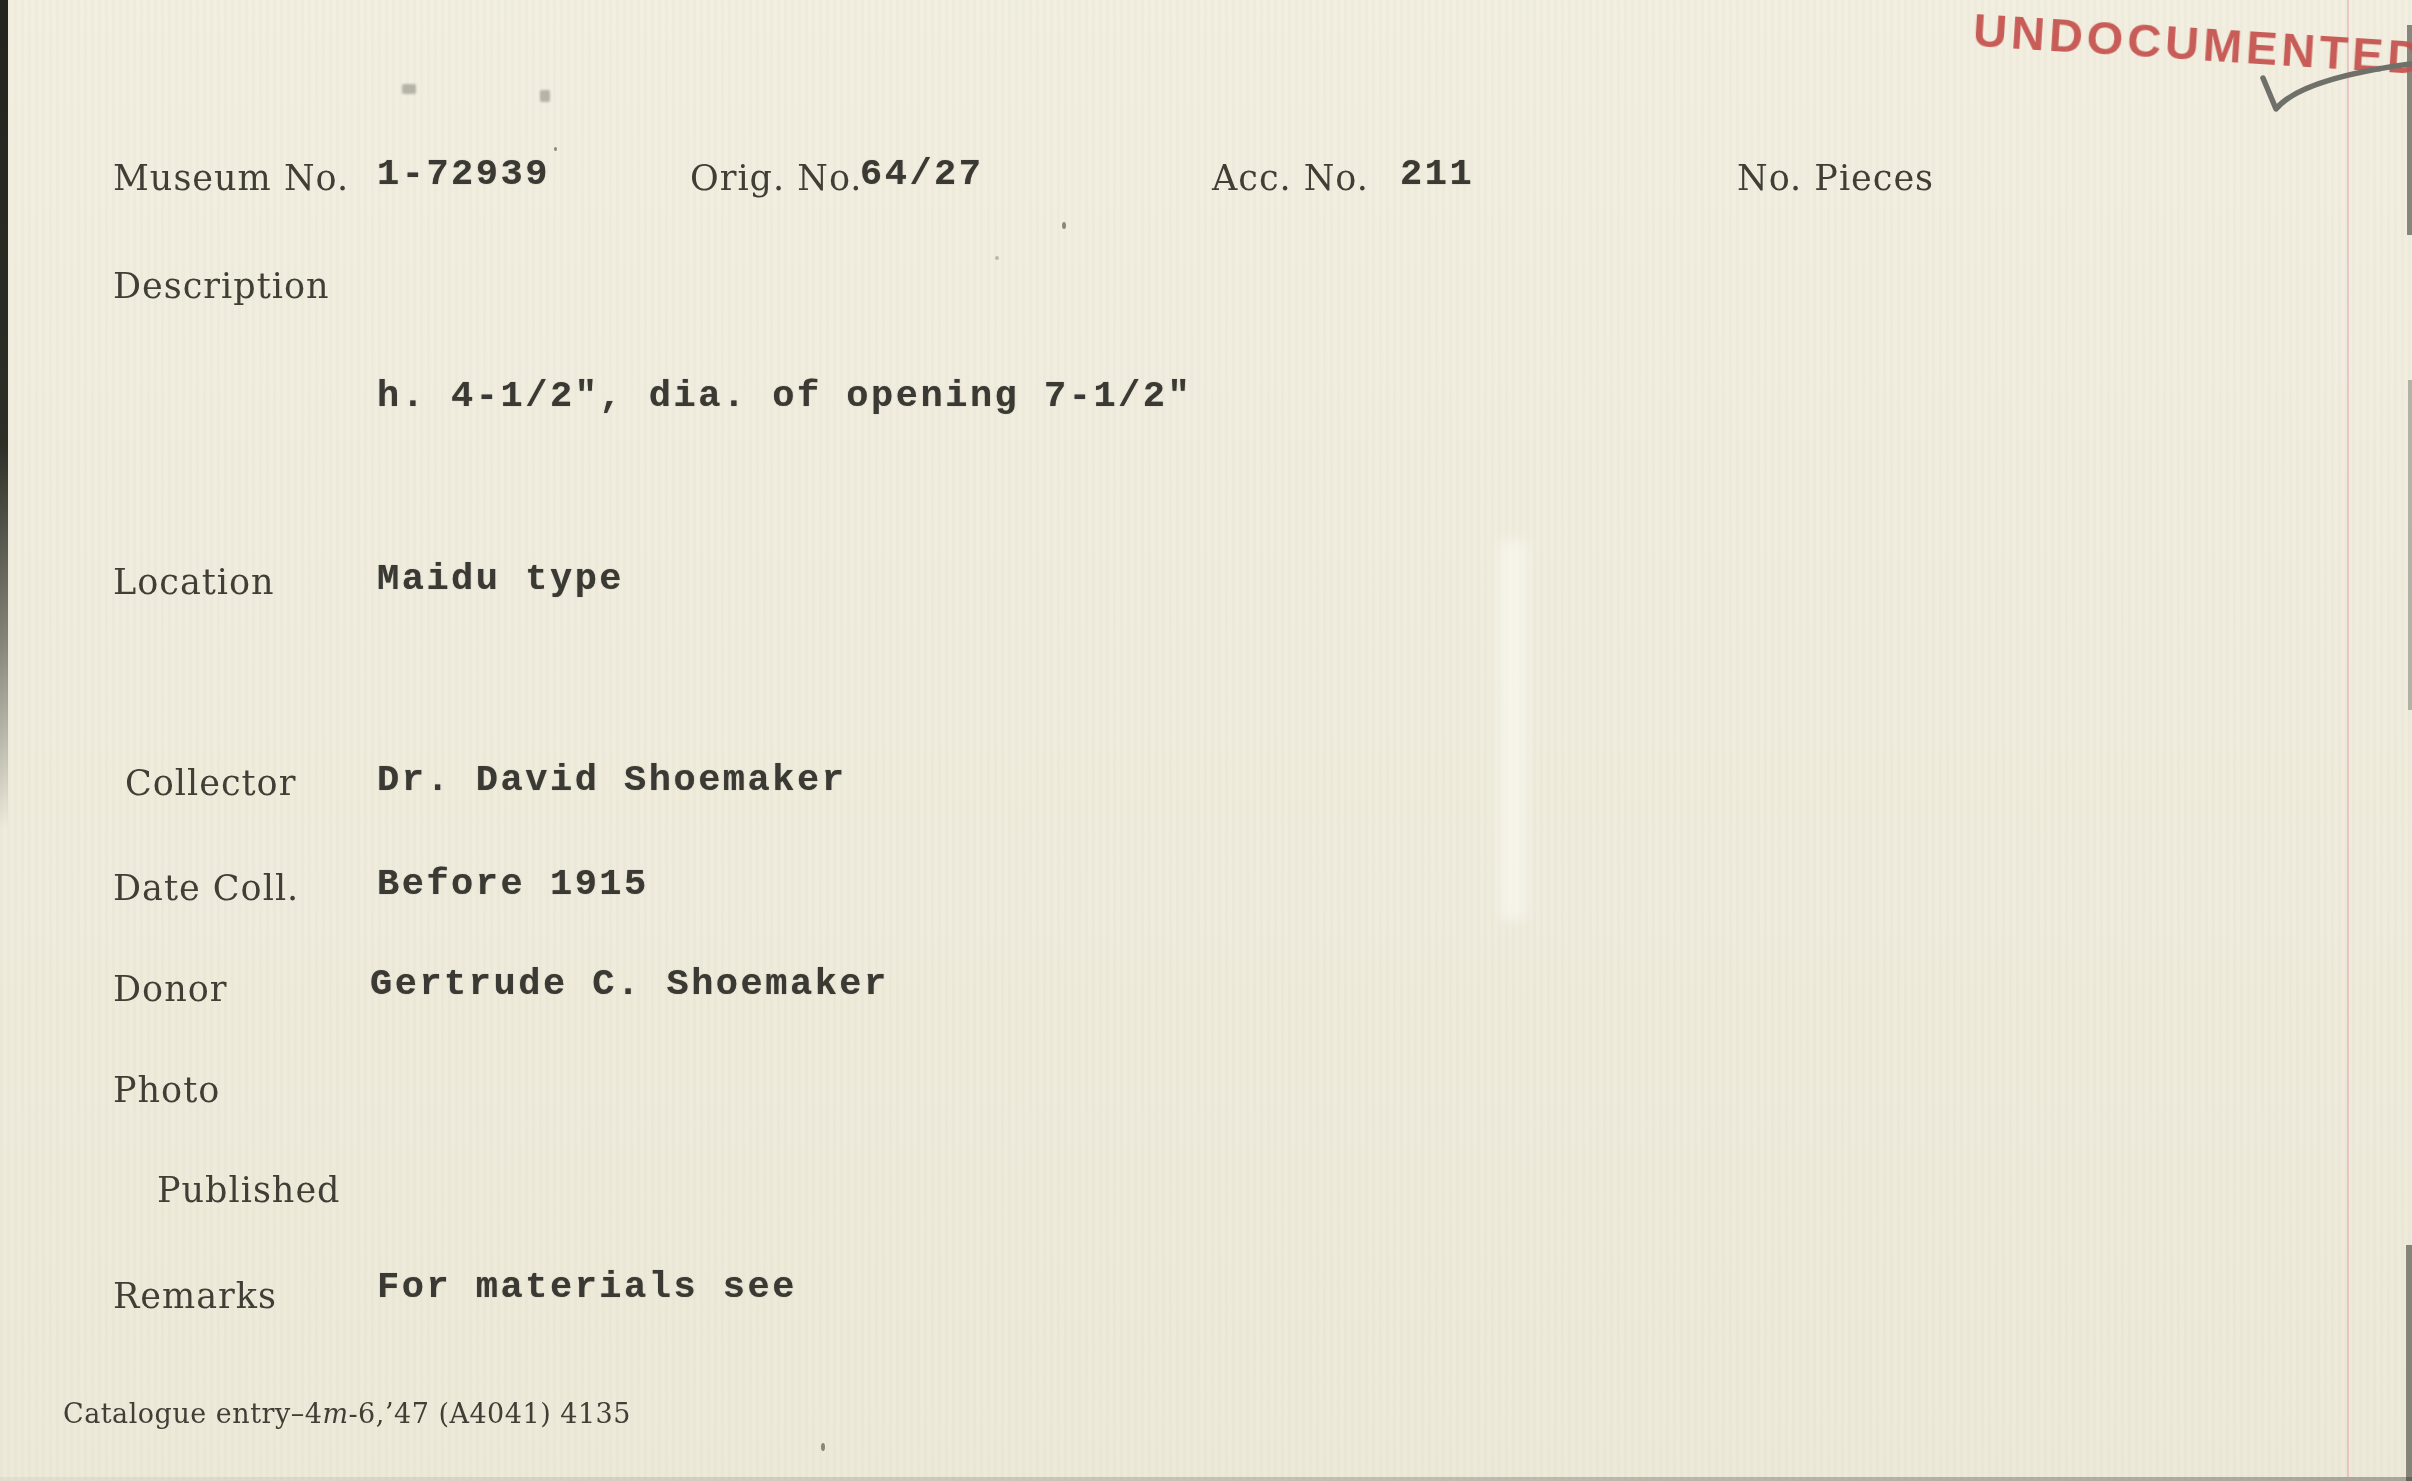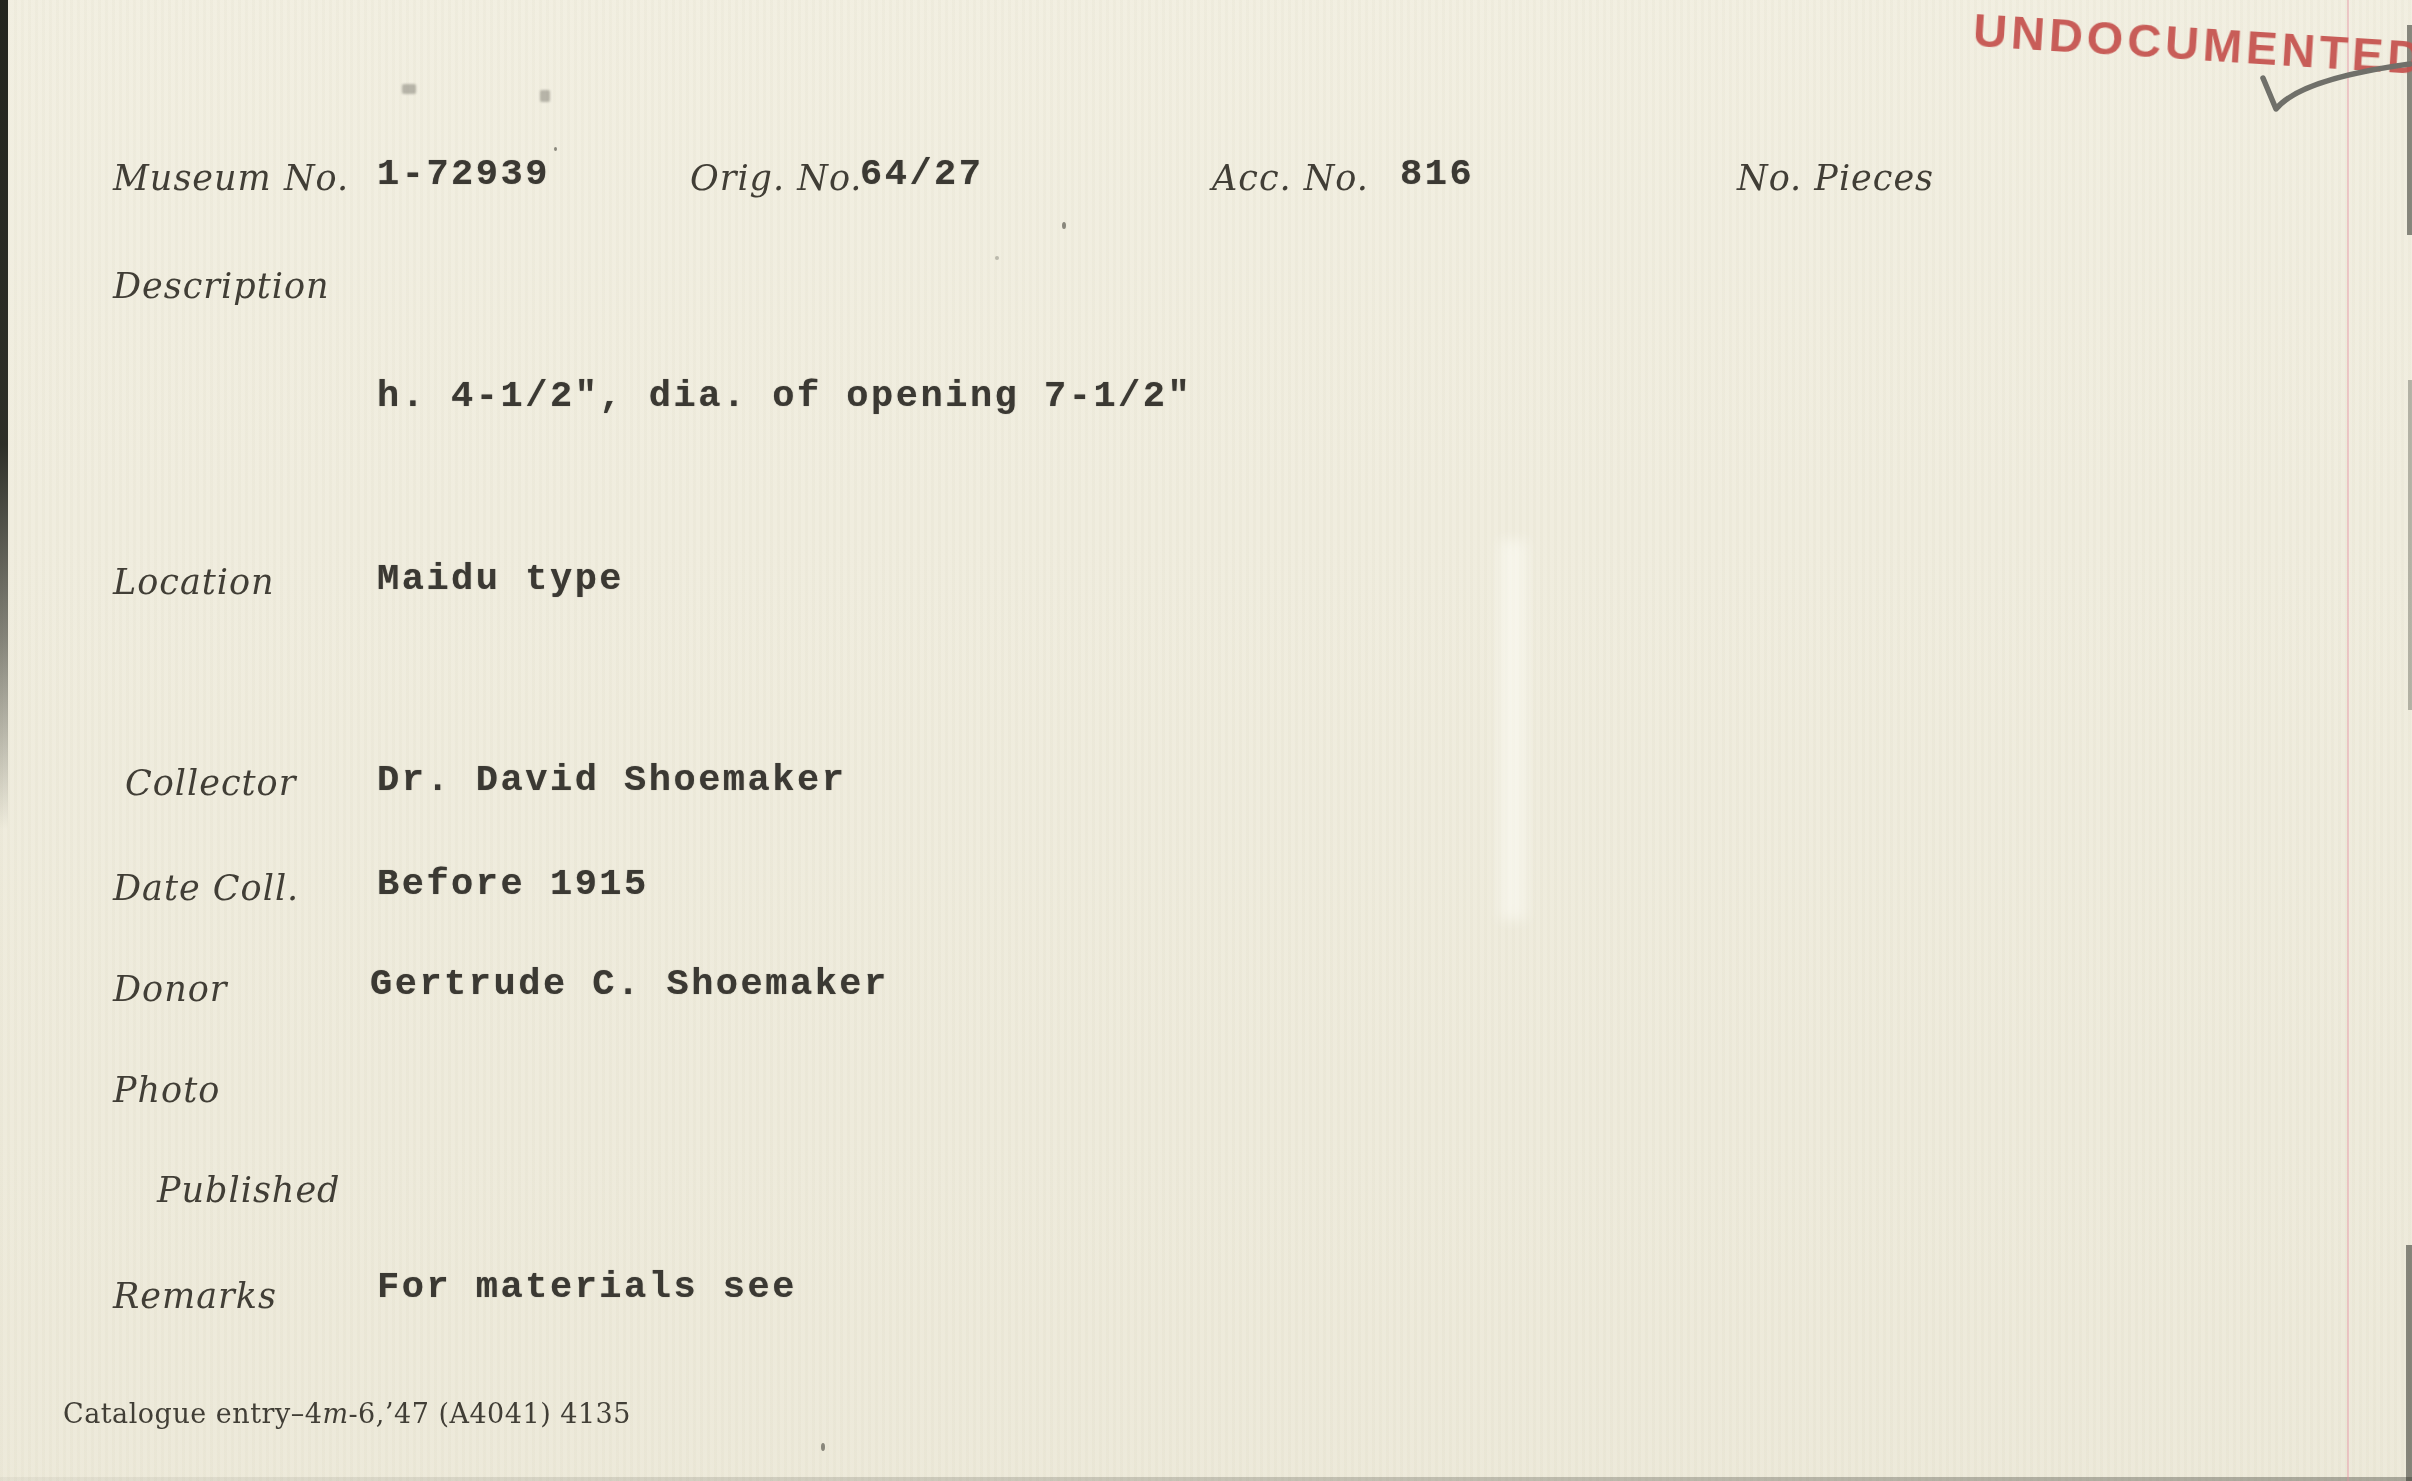--- a/index.html
+++ b/index.html
@@ -16,21 +16,20 @@
       repeating-linear-gradient(90deg, rgba(120,112,85,0.028) 0 3px, rgba(255,255,255,0.02) 3px 7px),
       linear-gradient(180deg, rgba(255,255,255,0.05), rgba(160,150,110,0.05));
   }
   .label {
     position: absolute;
     font-family: "DejaVu Serif", serif;
     font-size: 35px;
     letter-spacing: 1px;
     color: var(--label-ink, #413e36);
     white-space: nowrap;
-    font-style: italic;
   }
   .typed {
     position: absolute;
     font-family: "Liberation Mono", "DejaVu Sans Mono", monospace;
     font-weight: 700;
     font-size: 37px;
     letter-spacing: 2.5px;
     color: var(--ink, #3b3933);
     text-shadow: 0 0 1px rgba(59,57,51,0.55);
     white-space: nowrap;
@@ -109,21 +108,21 @@
     <path d="M 15 36 L 28 67 C 46 45 95 31 162 22" fill="none" stroke="#70706a" stroke-width="5.5" stroke-linecap="round" stroke-linejoin="round"></path>
   </svg>
 
   <div class="label" style="left:113px; top:158px;">Museum No.</div>
   <div class="typed" style="left:377px; top:153px;">1-72939</div>
 
   <div class="label" style="left:690px; top:158px;">Orig. No.</div>
   <div class="typed" style="left:860px; top:153px;">64/27</div>
 
   <div class="label" style="left:1212px; top:158px;">Acc. No.</div>
-  <div class="typed" style="left:1400px; top:153px;">816</div>
+  <div class="typed" style="left:1400px; top:153px;">211</div>
 
   <div class="label" style="left:1737px; top:158px;">No. Pieces</div>
   <div class="typed" style="left:1990px; top:153px;"></div>
 
   <div class="label" style="left:113px; top:266px;">Description</div>
   <div class="typed" style="left:377px; top:375px;">h. 4-1/2", dia. of opening 7-1/2"</div>
 
   <div class="label" style="left:113px; top:562px;">Location</div>
   <div class="typed" style="left:377px; top:558px;">Maidu type</div>
 

